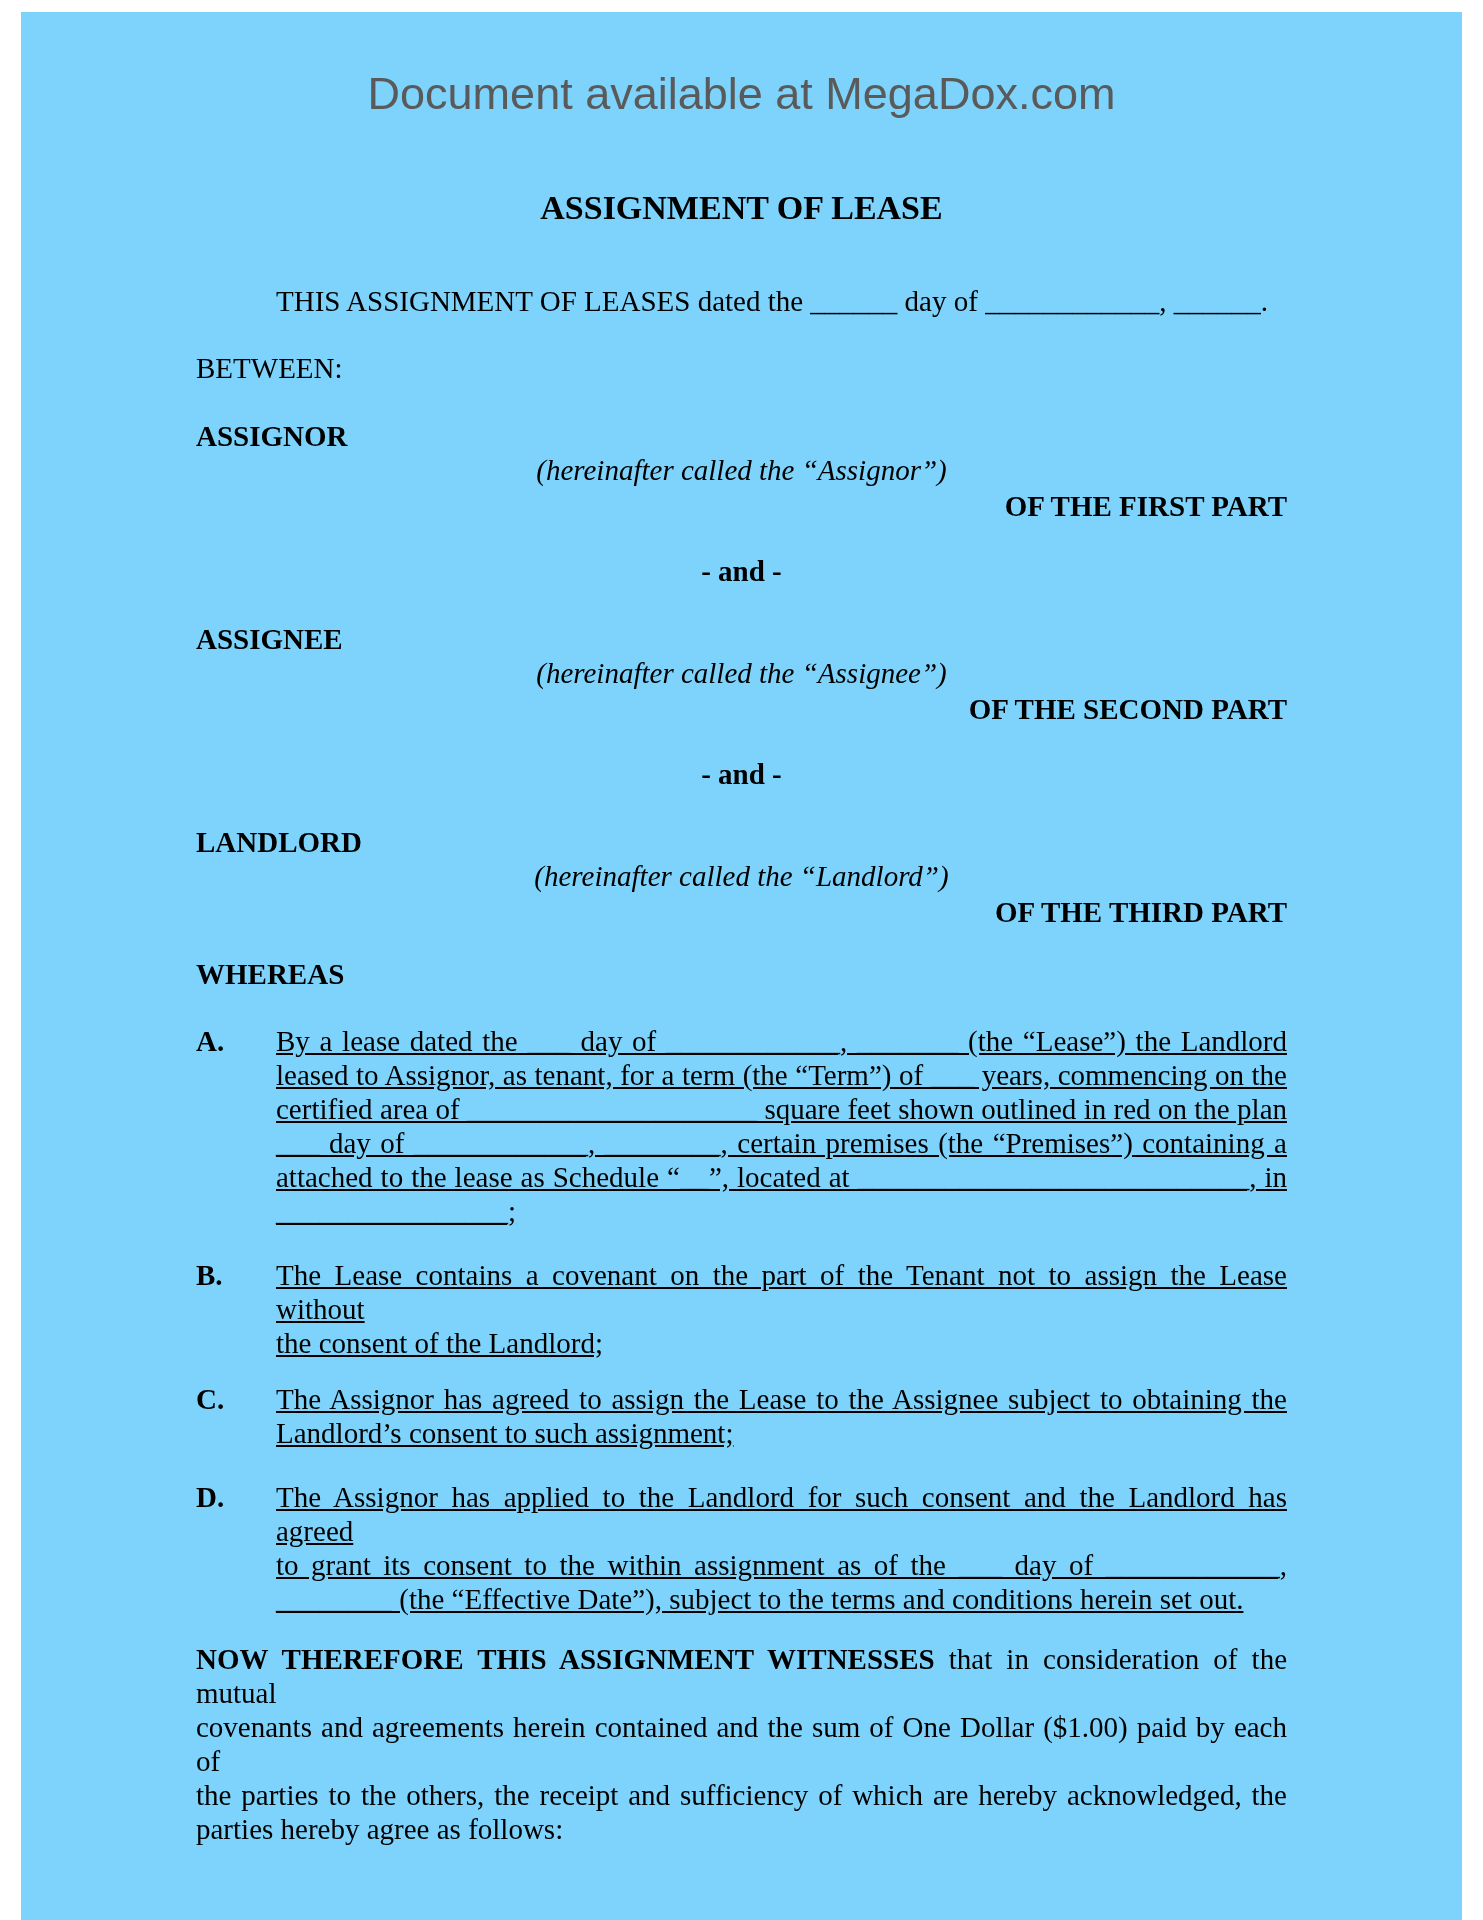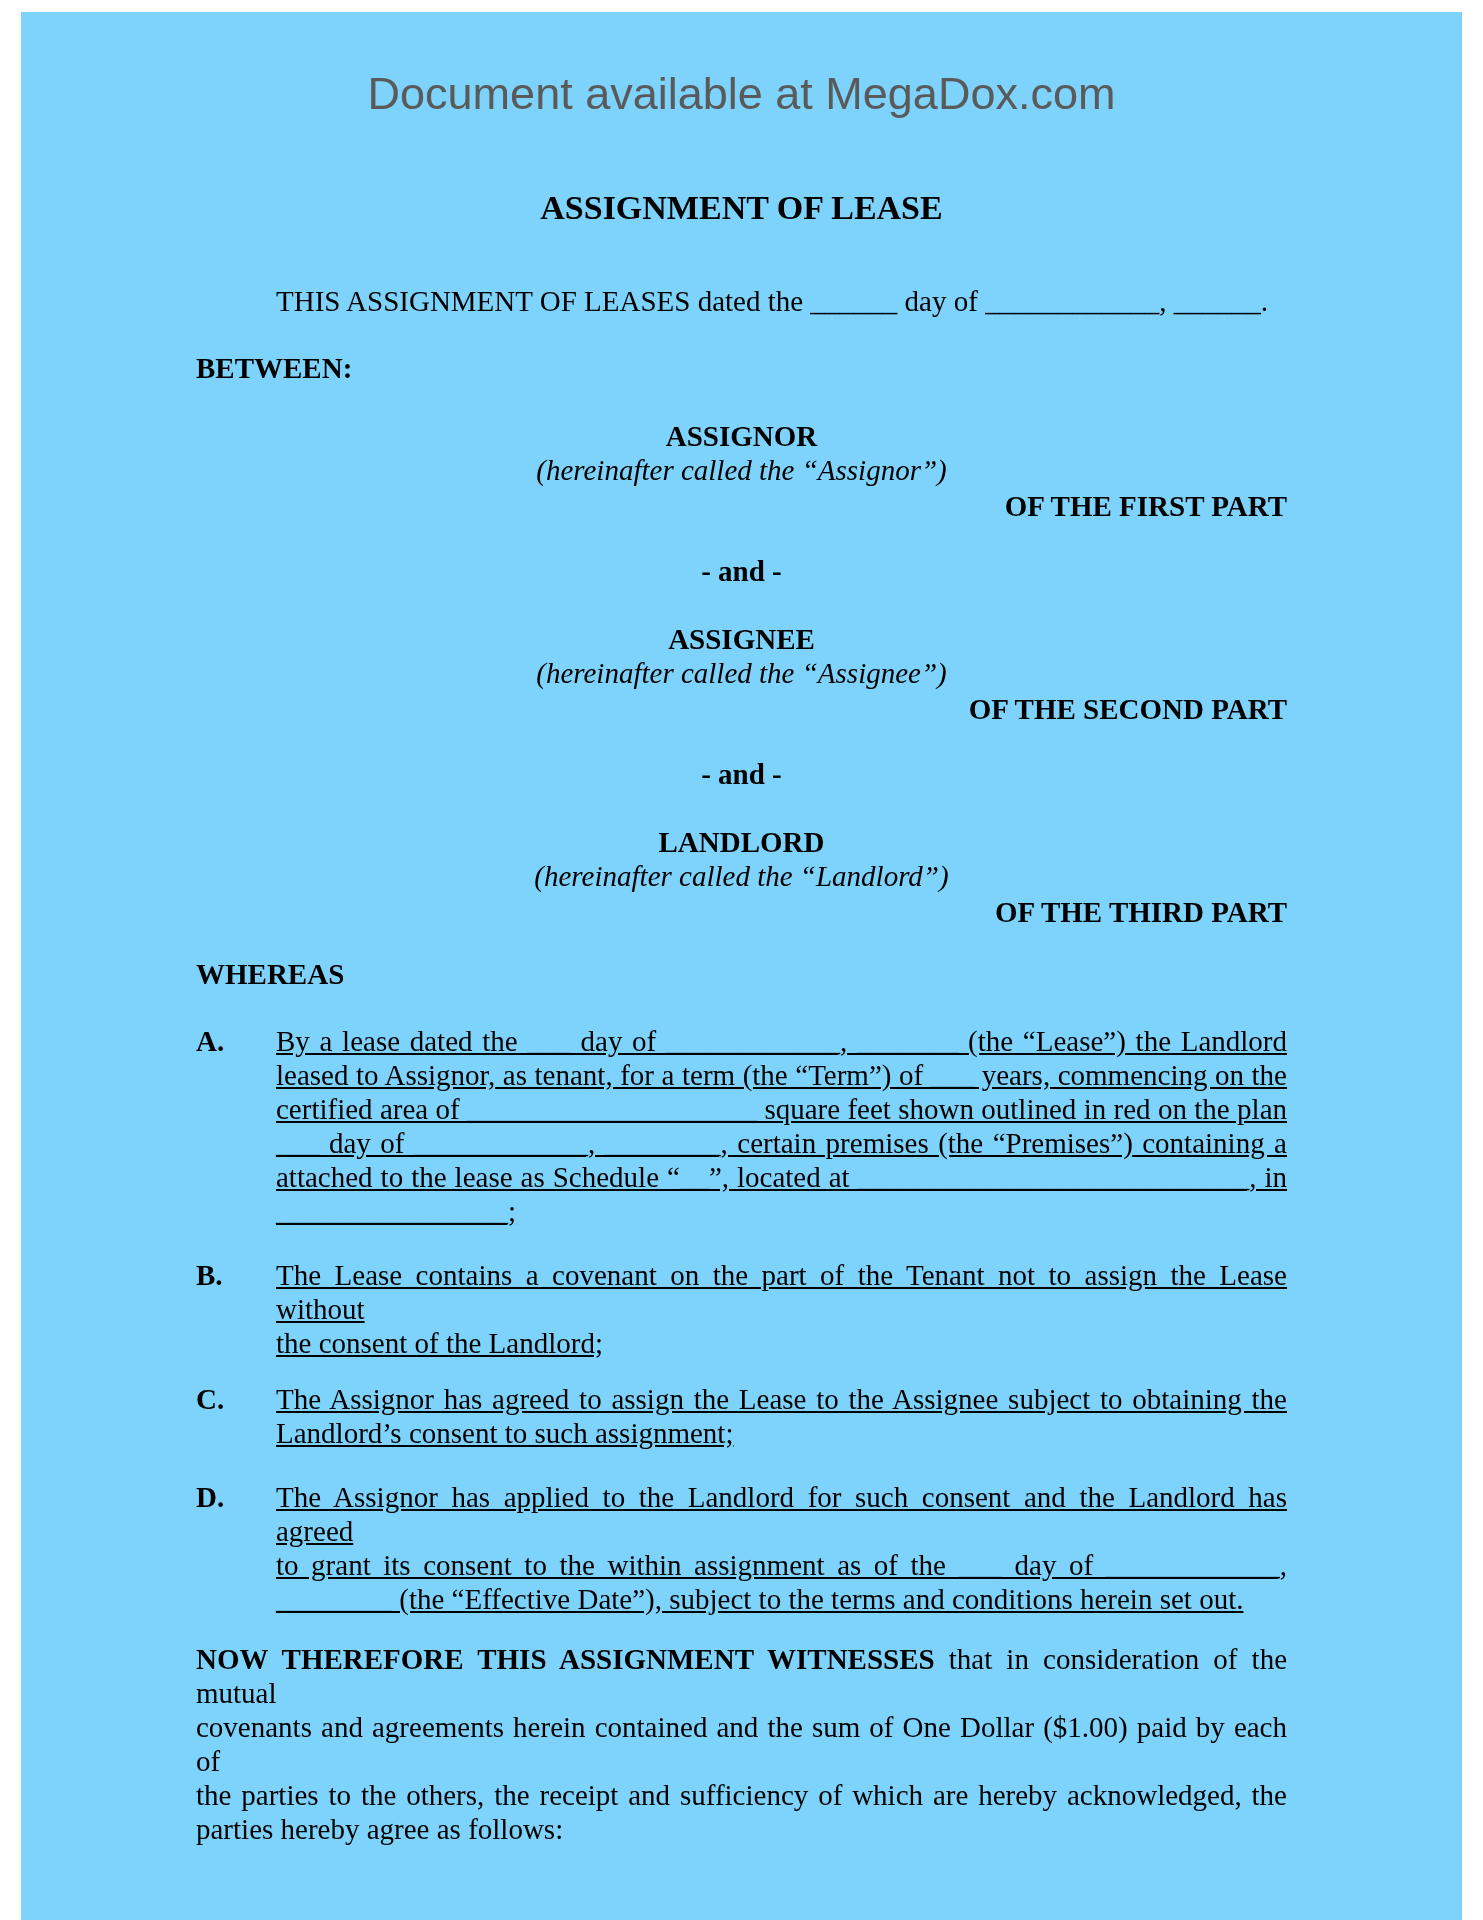--- a/index.html
+++ b/index.html
@@ -26,23 +26,23 @@
     white-space: nowrap;
   }
   .title {
     font-size: 34px;
     line-height: 40px;
     font-weight: bold;
     text-align: center;
     margin: 68px 0 0 0;
   }
   .opening { margin: 56px 0 0 0; text-indent: 80px; }
-  .between { font-weight: bold; margin: 33px 0 0 0; }
+  .between { font-weight: normal; margin: 33px 0 0 0; }
   .party { margin: 34px 0 0 0; }
-  .party-name  { font-weight: bold; text-align: center; }
+  .party-name  { font-weight: bold; }
   .party-alias { text-align: center; font-style: italic; }
   .party-part  { font-weight: bold; text-align: right; margin-top: 2px; }
   .and-sep { font-weight: bold; text-align: center; margin: 31px 0 0 0; }
   .whereas { font-weight: bold; margin: 28px 0 0 0; }
   .clause { display: flex; align-items: flex-start; margin: 30px 0 0 0; }
   .clause.first { margin-top: 33px; }
   .clause.tight { margin-top: 22px; }
   .clause-letter { flex: 0 0 80px; width: 80px; font-weight: bold; }
   .clause-body { flex: 1 1 auto; min-width: 0; text-decoration: underline; }
   .jline {

